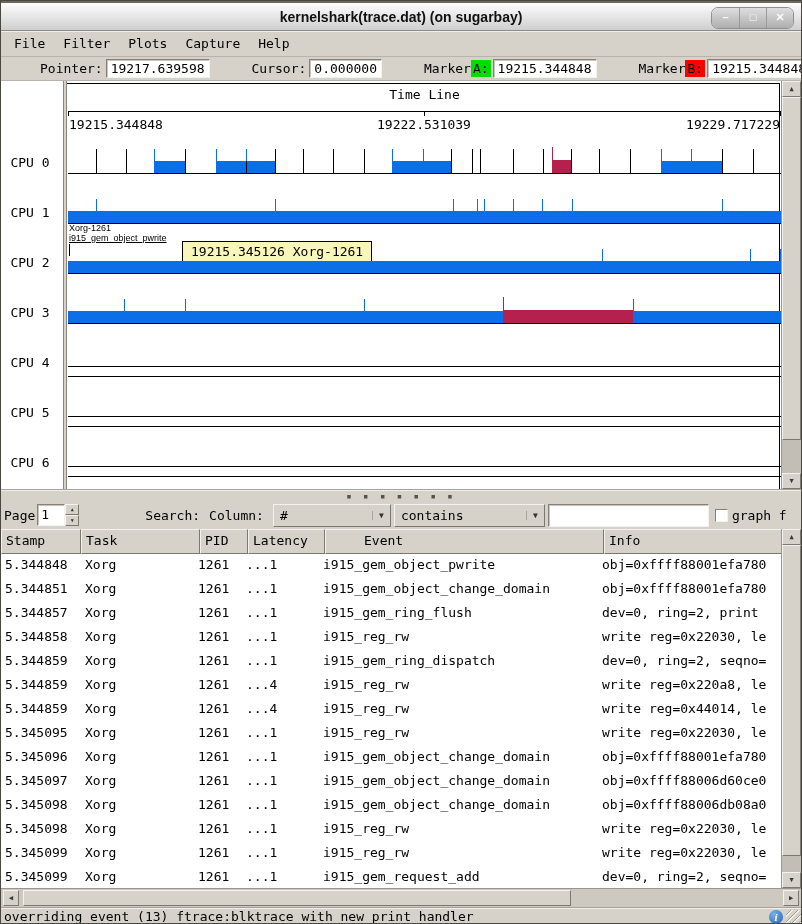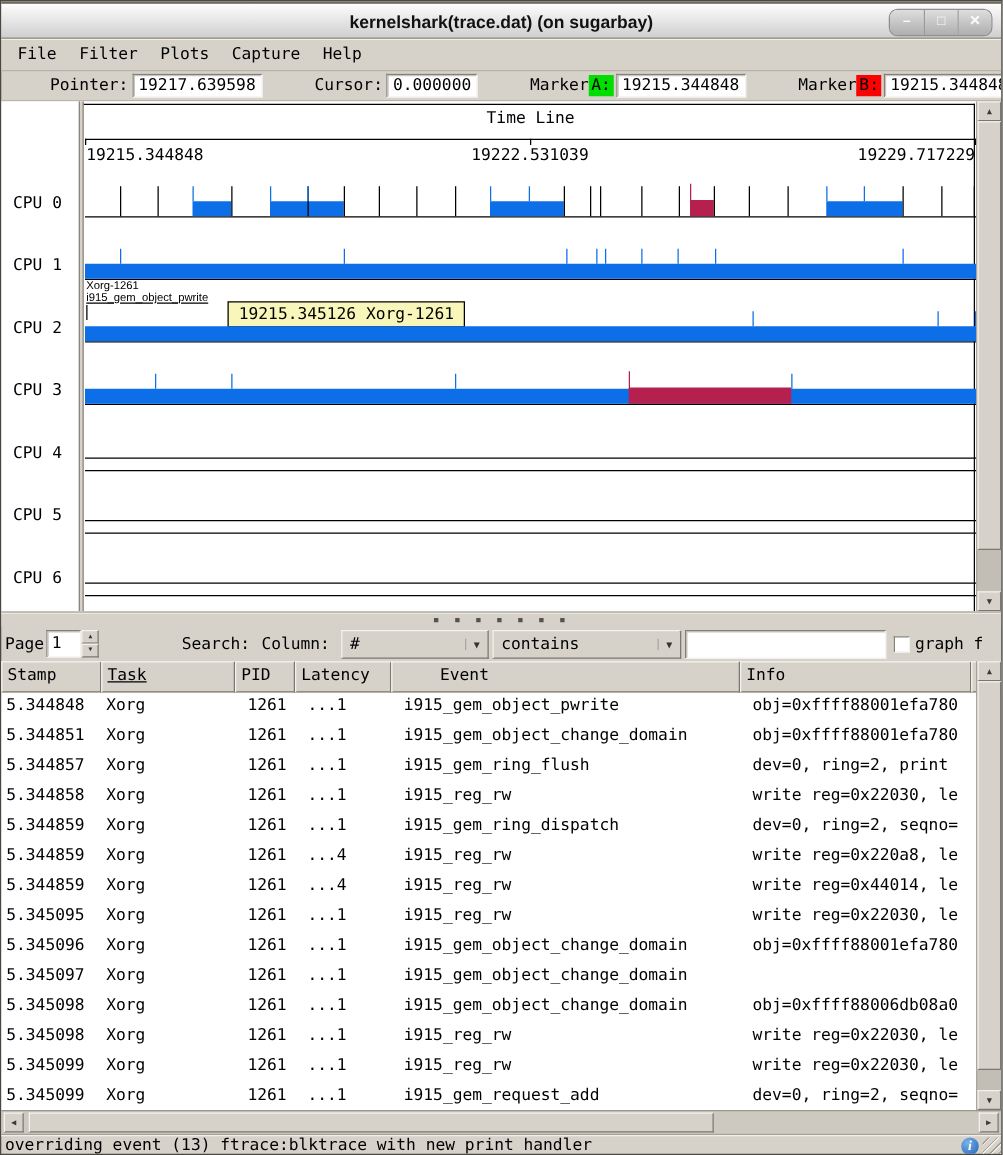--- a/index.html
+++ b/index.html
@@ -254,21 +254,21 @@
       <span class="combo-arrow">▼</span>
     </span>
     <span class="search-entry"></span>
     <span class="checkbox"></span>
     <span>graph f</span>
   </div>
 
   <div class="tablewrap">
     <div class="thead">
         <div class="th" style="width: 80px;">Stamp</div>
-        <div class="th" style="width: 107px; text-decoration: underline;">Task</div>
+        <div class="th" style="width: 119px;">Task</div>
         <div class="th" style="width: 48px;">PID</div>
         <div class="th" style="width: 77px;">Latency</div>
         <div class="th" style="width: 279px; padding-left: 38px;">Event</div>
         <div class="th" style="width: 185px;">Info</div>
         <div class="th" style="flex: 1 1 0%;"></div>
       </div>
     <div class="tbody">
         <div class="tr">
           <div class="td" style="width: 80px;">5.344848</div>
           <div class="td" style="width: 113px;">Xorg</div>
@@ -340,20 +340,21 @@
           <div class="td" style="width: 77px;">...1</div>
           <div class="td" style="width: 279px;">i915_gem_object_change_domain</div>
           <div class="td" style="width: 185px;">obj=0xffff88001efa780</div>
         </div>
         <div class="tr">
           <div class="td" style="width: 80px;">5.345097</div>
           <div class="td" style="width: 113px;">Xorg</div>
           <div class="td" style="width: 48px;">1261</div>
           <div class="td" style="width: 77px;">...1</div>
           <div class="td" style="width: 279px;">i915_gem_object_change_domain</div>
+          <div class="td" style="width: 185px;">obj=0xffff88006d60ce0</div>
         </div>
         <div class="tr">
           <div class="td" style="width: 80px;">5.345098</div>
           <div class="td" style="width: 113px;">Xorg</div>
           <div class="td" style="width: 48px;">1261</div>
           <div class="td" style="width: 77px;">...1</div>
           <div class="td" style="width: 279px;">i915_gem_object_change_domain</div>
           <div class="td" style="width: 185px;">obj=0xffff88006db08a0</div>
         </div>
         <div class="tr">

